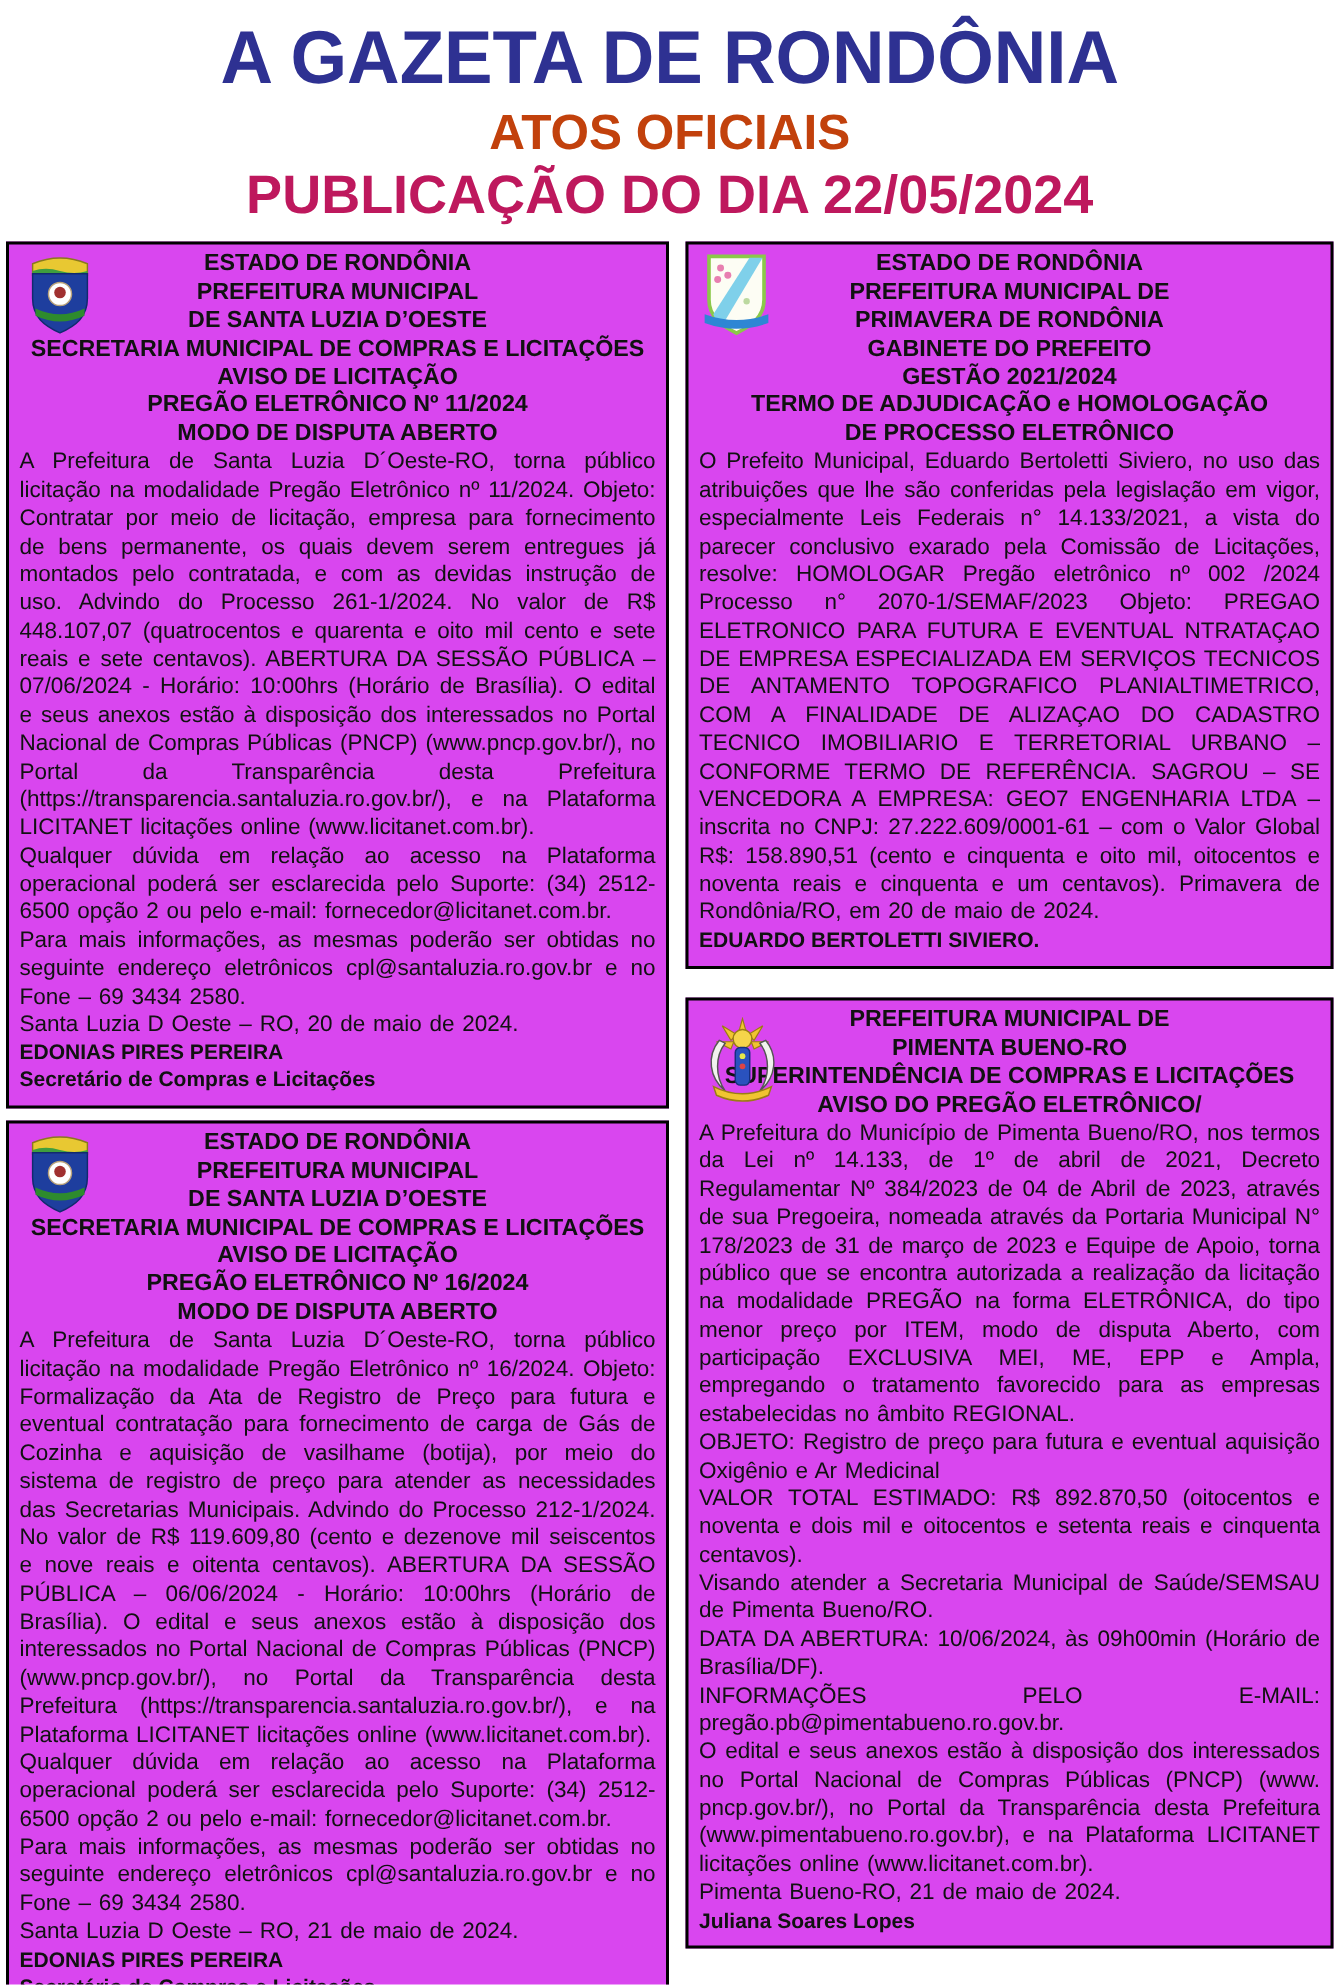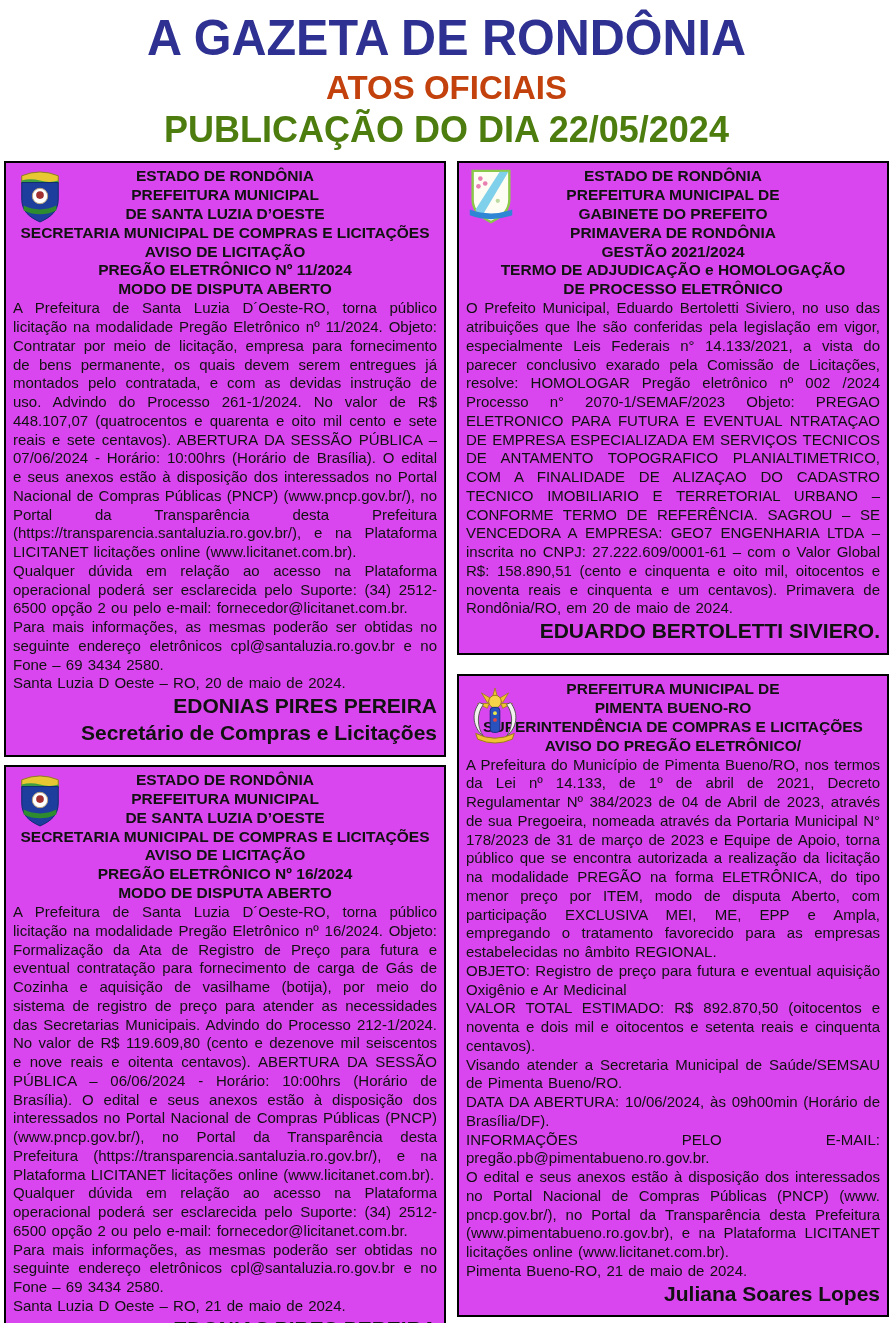--- a/index.html
+++ b/index.html
@@ -35,30 +35,30 @@
   .notice-header{
     position:relative; text-align:center; font-weight:bold;
     font-size:15.5px; line-height:1.22; padding-top:1px;
   }
   .notice-logo{ position:absolute; left:2px; top:2px; }
   .notice-body p{
     margin:0; font-size:15px; line-height:1.25; text-align:justify;
     word-spacing:1px;
   }
   .sig-line{
-    text-align:right; font-weight:bold; font-size:21px; line-height:1.28;
+    text-align:left; font-weight:bold; font-size:14px; line-height:1.28;
   }
 </style>
 </head>
 <body>
 
 <header class="masthead">
   <div class="masthead-title" style="color: rgb(46, 49, 146);">A GAZETA DE RONDÔNIA</div>
   <div class="masthead-subtitle" style="color: #c2410c;">ATOS OFICIAIS</div>
-  <div class="masthead-date" style="color: #4d7c0f;">PUBLICAÇÃO DO DIA 22/05/2024</div>
+  <div class="masthead-date" style="color: #be185d;">PUBLICAÇÃO DO DIA 22/05/2024</div>
 </header>
 
 <main class="columns">
 
   <div class="col col-left">
 
     <article class="notice">
       <div class="notice-header">
         <span class="notice-logo">
           <svg width="50" height="56" viewBox="0 0 52 58">
@@ -129,22 +129,22 @@
             <path d="M32 4 L41 4 L13 51 C10 49 8 46 7 43 Z" fill="#7fd0ea"></path>
             <circle cx="12" cy="11" r="2.4" fill="#e87fb0"></circle>
             <circle cx="17" cy="16" r="2.4" fill="#e87fb0"></circle>
             <circle cx="10" cy="19" r="2.4" fill="#e87fb0"></circle>
             <circle cx="30" cy="34" r="2.2" fill="#bcd9a0"></circle>
             <path d="M1 43 Q23 51 45 43 L45 49 Q23 57 1 49 Z" fill="#2e86d4"></path>
           </svg>
         </span>
         <div>ESTADO DE RONDÔNIA</div>
         <div>PREFEITURA MUNICIPAL DE</div>
+        <div>PRIMAVERA DE RONDÔNIA</div>
         <div>GABINETE DO PREFEITO</div>
-        <div>PRIMAVERA DE RONDÔNIA</div>
         <div>GESTÃO 2021/2024</div>
         <div>TERMO DE ADJUDICAÇÃO e HOMOLOGAÇÃO</div>
         <div>DE PROCESSO ELETRÔNICO</div>
       </div>
       <div class="notice-body">
         <p>O Prefeito Municipal, Eduardo Bertoletti Siviero, no uso das atribuições que lhe são conferidas pela legislação em vigor, especialmente Leis Federais n° 14.133/2021, a vista do parecer conclusivo exarado pela Comissão de Licitações, resolve:  HOMOLOGAR Pregão eletrônico  nº 002 /2024 Processo n° 2070-1/SEMAF/2023 Objeto: PREGAO ELETRONICO PARA FUTURA E EVENTUAL  NTRATAÇAO DE EMPRESA ESPECIALIZADA EM SERVIÇOS TECNICOS DE ANTAMENTO TOPOGRAFICO PLANIALTIMETRICO, COM A FINALIDADE DE  ALIZAÇAO DO CADASTRO TECNICO IMOBILIARIO E TERRETORIAL URBANO –  CONFORME TERMO DE REFERÊNCIA.  SAGROU – SE VENCEDORA A EMPRESA: GEO7 ENGENHARIA LTDA – inscrita no CNPJ: 27.222.609/0001-61 – com o Valor Global R$: 158.890,51 (cento e cinquenta e oito mil, oitocentos e noventa reais e cinquenta e um centavos).  Primavera de Rondônia/RO, em 20 de maio de 2024.</p>
       </div>
       <div class="sig-line">EDUARDO BERTOLETTI SIVIERO.</div>
     </article>
 

